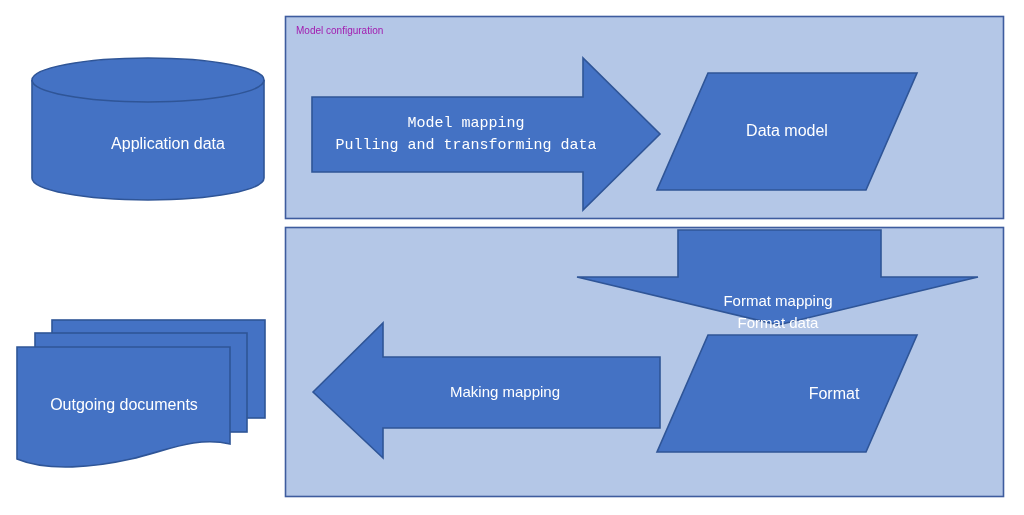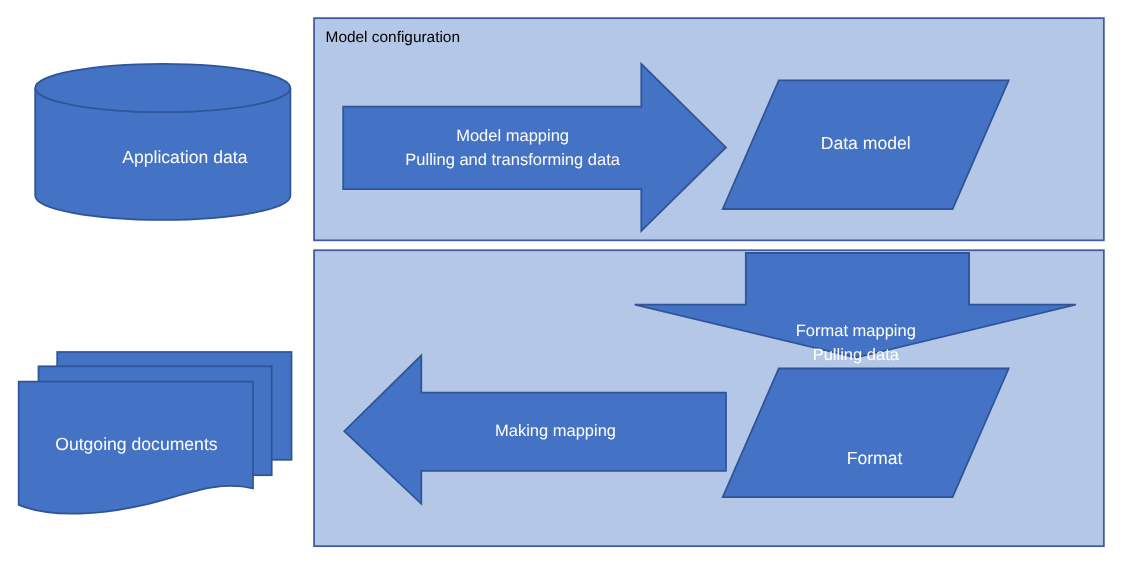--- a/index.html
+++ b/index.html
@@ -28,22 +28,22 @@
     line-height: 22px;
     text-align: center;
     white-space: nowrap;
     pointer-events: none;
   }
   .lbl.small {
     font-size: 15px;
   }
   .panel-title {
     position: absolute;
-    color: #000000;
-    font-size: 14px;
+    color: #a21caf;
+    font-size: 10px;
     white-space: nowrap;
     pointer-events: none;
   }
 </style>
 </head>
 <body>
 
 <div class="canvas">
 
   <svg width="1024" height="515" viewBox="0 0 1024 515">
@@ -76,29 +76,29 @@
     </g>
   </svg>
 
   <div class="panel-title" style="left:296px; top:25px;">Model configuration</div>
 
 
   <div class="lbl" style="left:148px; top:144px;margin-left:20px;">Application data</div>
 
   <div class="lbl" style="left:787px; top:131px;text-align:right;">Data model</div>
 
-  <div class="lbl" style="left:795px; top:394px;margin-top:24px;">Format</div>
+  <div class="lbl" style="left:834px; top:394px;">Format</div>
 
   <div class="lbl" style="left:124px; top:405px;">Outgoing documents</div>
 
-  <div class="lbl small" style="left:466px; top:135px;">
+  <div class="lbl small" style="left:466px; top:135px;font-family:Liberation Mono, monospace;">
     <div>Model mapping</div>
     <div>Pulling and transforming data</div>
   </div>
 
   <div class="lbl small" style="left:778px; top:270px;margin-top:42px;">
     <div>Format mapping</div>
-    <div>Pulling data</div>
+    <div>Format data</div>
   </div>
 
   <div class="lbl small" style="left:505px; top:392px;">Making mapping</div>
 
 </div>
 
 </body></html>

